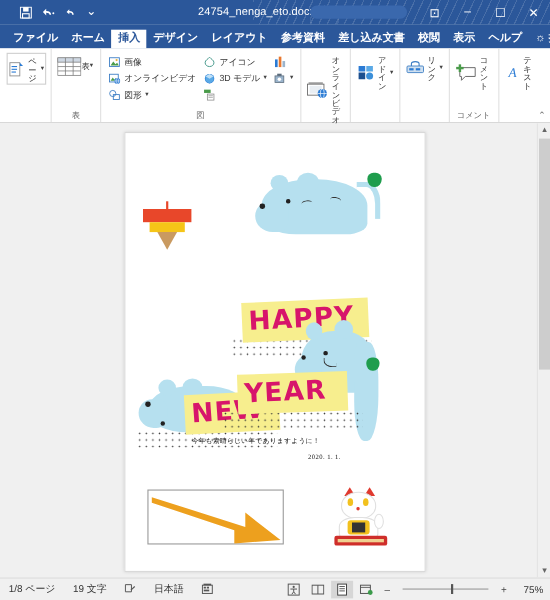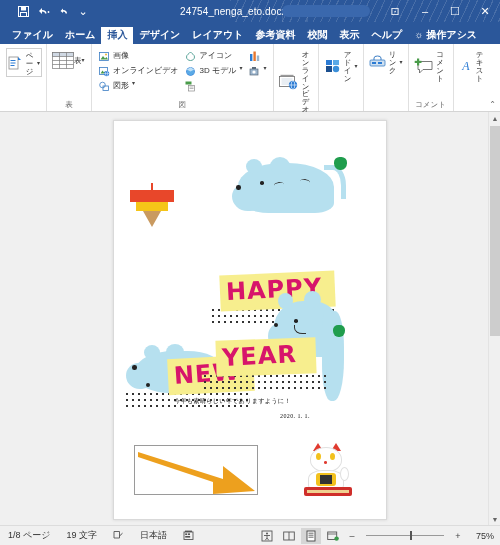--- a/index.html
+++ b/index.html
@@ -79,21 +79,21 @@
     width: 36px; padding: 2px 1px 0 1px; line-height: 1.05;
   }
   .bigbtn.framed { border: 1px solid #cfcfcf; background: #fff; }
   .bigbtn .ic { height: 20px; display: flex; align-items: center; justify-content: center; }
   .bigbtn .tx {
     font-size: 7.5px; color: #333; text-align: center; margin-top: 1px;
   }
   .caret { font-size: 6px; color: #444; line-height: 1; }
 
   .smallcol { display: flex; flex-direction: column; gap: 1px; padding-top: 1px; }
-  .smallbtn { display: flex; align-items: flex-start; gap: 3px; padding: 1px 2px; }
+  .smallbtn { display: flex; align-items: center; gap: 3px; padding: 1px 2px; }
   .smallbtn .ic { width: 12px; height: 12px; display: flex; align-items: center; justify-content: center; }
   .smallbtn .tx { font-size: 8px; color: #333; white-space: nowrap; }
 
   .dlg-launch {
     position: absolute; right: 4px; bottom: 2px; font-size: 8px; color: #666;
   }
 
   
   .docarea {
     position: absolute; top: 112px; left: 0; right: 0; bottom: 20px;
@@ -207,20 +207,21 @@
   </div>
 </div>
 
 <div class="tabbar">
   <div class="tab">ファイル</div>
   <div class="tab">ホーム</div>
   <div class="tab active">挿入</div>
   <div class="tab">デザイン</div>
   <div class="tab">レイアウト</div>
   <div class="tab">参考資料</div>
+  <div class="tab">差し込み文書</div>
   <div class="tab">校閲</div>
   <div class="tab">表示</div>
   <div class="tab">ヘルプ</div>
   <div class="tab tab-r">
     <span class="tab-icon">☼</span>
     <span>操作アシス</span>
   </div>
 
 </div>
 

